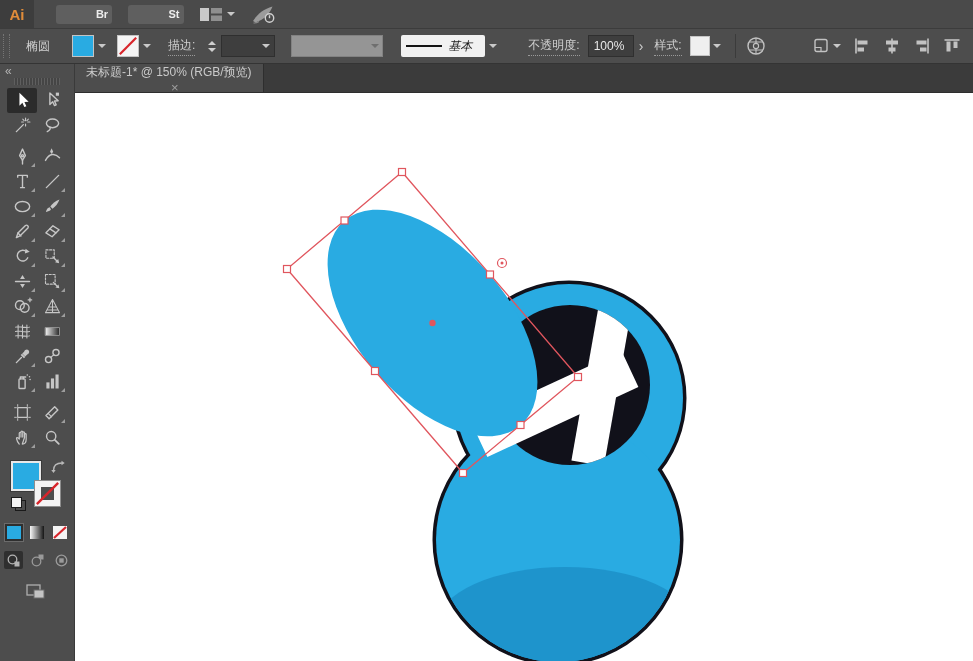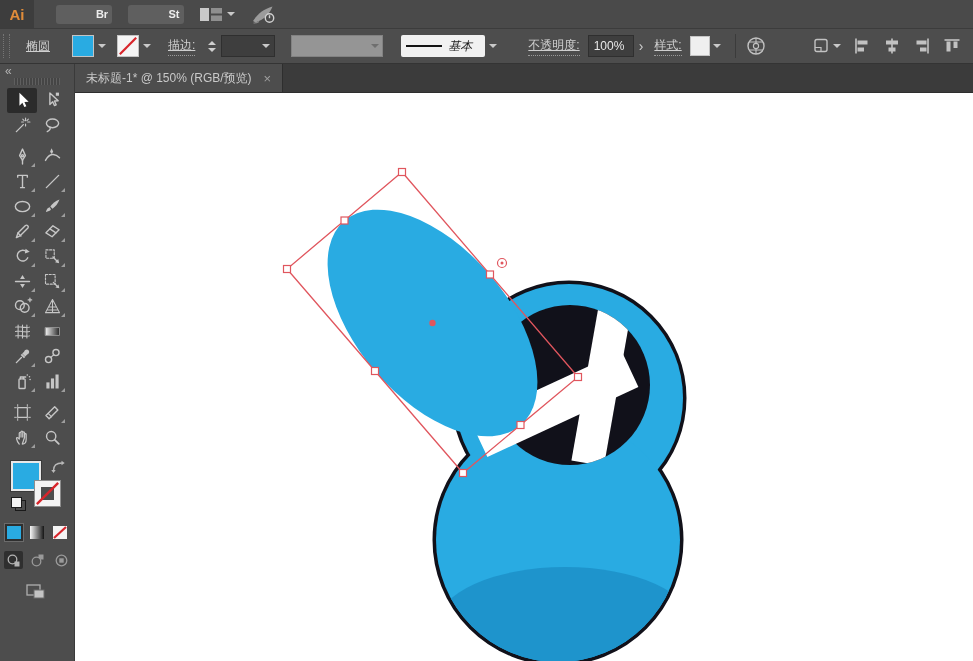--- a/index.html
+++ b/index.html
@@ -15,21 +15,21 @@
   .menu-item{padding:0 13px;font-size:13px;line-height:28px;color:#dcdcdc;white-space:nowrap;cursor:default;}
   .mb-right{display:flex;align-items:center;gap:16px;margin-left:22px;}
   .badge{width:20px;height:19px;background:#5f5f5f;border-radius:3px;color:#ececec;font-size:11px;
          font-weight:bold;display:flex;align-items:center;justify-content:center;padding-left:36px;}
   .ws-group{display:flex;align-items:center;gap:5px;}
   .chev{width:0;height:0;border:4px solid transparent;border-top-color:#c9c9c9;margin-top:4px;}
   
   .optionsbar{height:35px;display:flex;align-items:center;background:#4d4d4d;
               border-bottom:1px solid #343434;box-sizing:border-box;padding-left:3px;}
   .grip{width:5px;height:24px;border-left:1px dotted #757575;border-right:1px dotted #757575;margin-right:8px;}
-  .ob-label{color:#cfcfcf;margin:0 8px;white-space:nowrap;text-decoration:underline;}
+  .ob-label{color:#cfcfcf;margin:0 8px;white-space:nowrap;}
   .dotted{border-bottom:1px dotted #9a9a9a;padding-bottom:1px;cursor:default;}
   .swatch{width:22px;height:22px;border:1px solid #c4c4c4;box-sizing:border-box;position:relative;flex:none;}
   .swatch svg{position:absolute;inset:0;}
   .chevbtn{width:15px;height:22px;display:flex;align-items:center;justify-content:center;flex:none;}
   .stepper{width:13px;height:22px;display:flex;flex-direction:column;align-items:center;justify-content:center;gap:3px;margin-left:2px;}
   .stepper .up{width:0;height:0;border:4px solid transparent;border-bottom-color:#cfcfcf;}
   .stepper .dn{width:0;height:0;border:4px solid transparent;border-top-color:#cfcfcf;}
   .combo{height:22px;background:#3e3e3e;border:1px solid #2f2f2f;box-sizing:border-box;
          display:flex;align-items:center;justify-content:flex-end;}
   .combo.disabled{background:#959595;border-color:#828282;}
@@ -76,21 +76,21 @@
   .mode-in{width:14px;height:13px;position:relative;overflow:hidden;}
   .draws{display:flex;gap:5px;justify-content:center;margin-top:9px;}
   .draw{width:19px;height:18px;display:flex;align-items:center;justify-content:center;border-radius:2px;}
   .draw.active{background:#2f2f2f;}
   .screenmode{margin:13px auto 0;}
   
   .docarea{flex:1;display:flex;flex-direction:column;min-width:0;}
   .tabstrip{height:29px;background:#3b3b3b;display:flex;align-items:stretch;
             border-bottom:1px solid #2e2e2e;box-sizing:border-box;}
   .tab{background:#4d4d4d;display:flex;align-items:center;padding:0 11px;font-size:12px;
-       color:#c9c9c9;border-right:1px solid #2e2e2e;white-space:nowrap;}
+       color:#c9c9c9;border-right:1px solid #2e2e2e;white-space:nowrap;flex-direction:column;}
   .tab-close{margin-left:12px;color:#9f9f9f;font-size:13px;line-height:1;}
   .canvas{flex:1;background:#ffffff;position:relative;}
   .canvas svg{position:absolute;inset:0;display:block;}
 </style>
 </head>
 <body>
 
 <div class="app">
 
   <div class="menubar">

